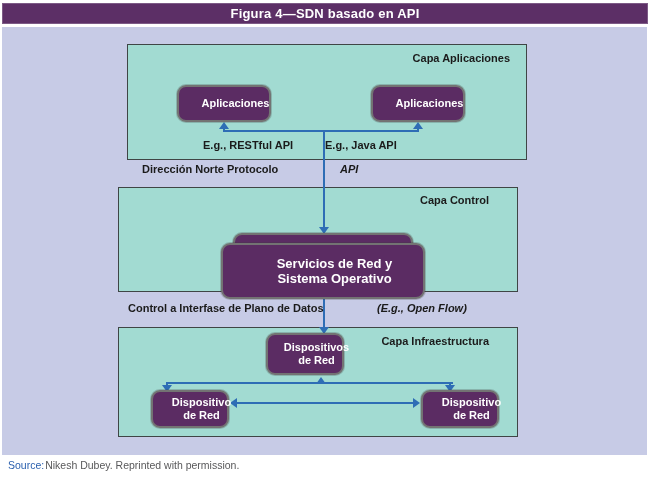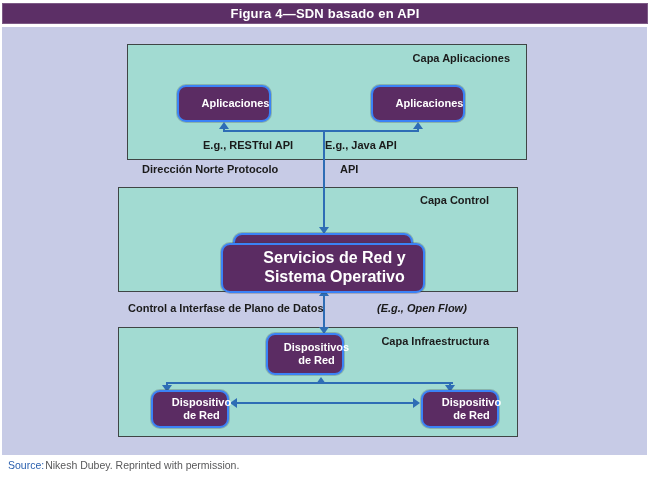--- a/index.html
+++ b/index.html
@@ -23,30 +23,30 @@
   #layer-apps{left:118px;top:44px;width:400px;height:116px;margin-left:9px;}
   #layer-control{left:118px;top:187px;width:400px;height:105px;}
   #layer-infra{left:118px;top:327px;width:400px;height:110px;}
   .layer-label{
     position:absolute;font-size:11px;font-weight:bold;color:#1b1b1b;white-space:nowrap;
   }
   #layer-apps .layer-label{top:7px;right:16px;}
   #layer-control .layer-label{top:6px;right:28px;}
   #layer-infra .layer-label{top:7px;right:28px;}
   .node{
-    position:absolute;background:#5b2c63;border:2px solid #3b82f6;border-radius:9px;
+    position:absolute;background:#5b2c63;border:2px solid #737373;border-radius:9px;
     box-sizing:border-box;display:flex;flex-direction:column;align-items:center;justify-content:center;
     color:#ffffff;font-weight:bold;font-size:11px;line-height:1.18;text-align:center;
     box-shadow:0 0 0 1px rgba(60,60,60,.25);
     padding-left:23px;
   }
   #node-app-left{left:177px;top:85px;width:94px;height:37px;}
   #node-app-right{left:371px;top:85px;width:94px;height:37px;}
   #node-services-back{left:233px;top:233px;width:180px;height:26px;}
-  #node-services{left:221px;top:243px;width:204px;height:50px;font-size:16px;}
+  #node-services{left:221px;top:243px;width:204px;height:56px;font-size:13px;}
   #node-devices-hub{left:266px;top:333px;width:78px;height:42px;}
   #node-device-left{left:151px;top:390px;width:78px;height:38px;}
   #node-device-right{left:421px;top:390px;width:78px;height:38px;}
   .edge-label{
     position:absolute;font-size:11px;font-weight:bold;color:#1b1b1b;white-space:nowrap;
   }
   .hline{position:absolute;height:2px;background:#2e6db5;}
   .vline{position:absolute;width:2px;background:#2e6db5;}
   .ar{position:absolute;width:0;height:0;}
   .ar-up{border-left:5px solid transparent;border-right:5px solid transparent;border-bottom:7px solid #2e6db5;}
@@ -123,21 +123,21 @@
     <span>de Red</span>
   </div>
   <div class="node" id="node-device-right">
     <span>Dispositivo</span>
     <span>de Red</span>
   </div>
 
   <span class="edge-label" style="left:203px;top:139px;">E.g., RESTful API</span>
   <span class="edge-label" style="left:325px;top:139px;">E.g., Java API</span>
   <span class="edge-label" style="left:142px;top:163px;">Dirección Norte Protocolo</span>
-  <span class="edge-label" style="left:340px;top:163px;">API</span>
+  <span class="edge-label" style="left:340px;top:163px;font-style:italic;">API</span>
   <span class="edge-label" style="left:128px;top:302px;">Control a Interfase de Plano de Datos</span>
   <span class="edge-label" style="left:377px;top:302px;font-style:italic;">(E.g., Open Flow)</span>
 
   <div class="source-line">
     <span class="source-prefix">Source:</span><span>Nikesh Dubey. Reprinted with permission.</span>
   </div>
 
 </div>
 
 </body></html>

